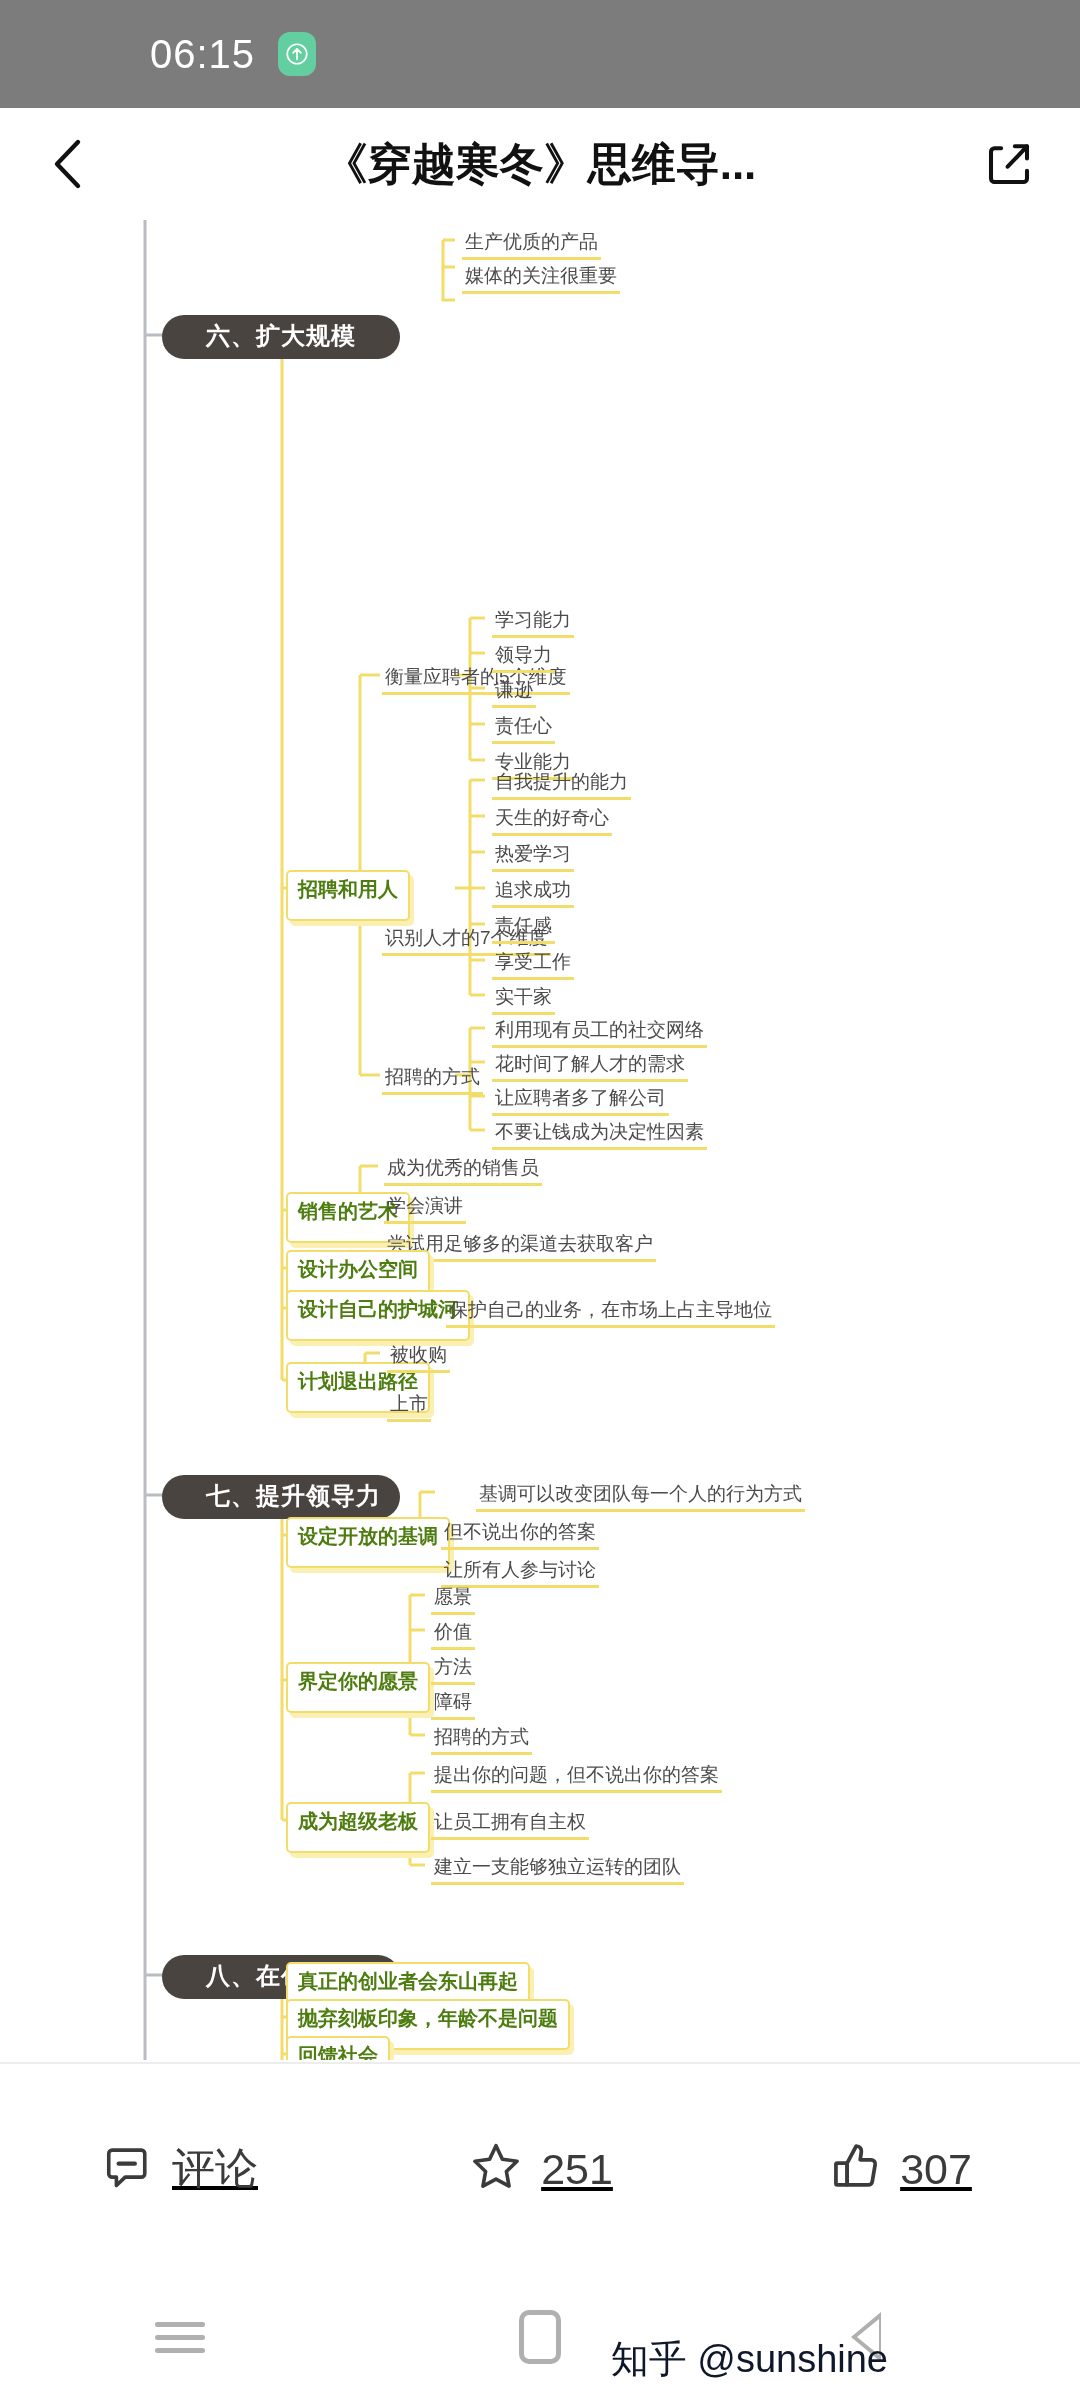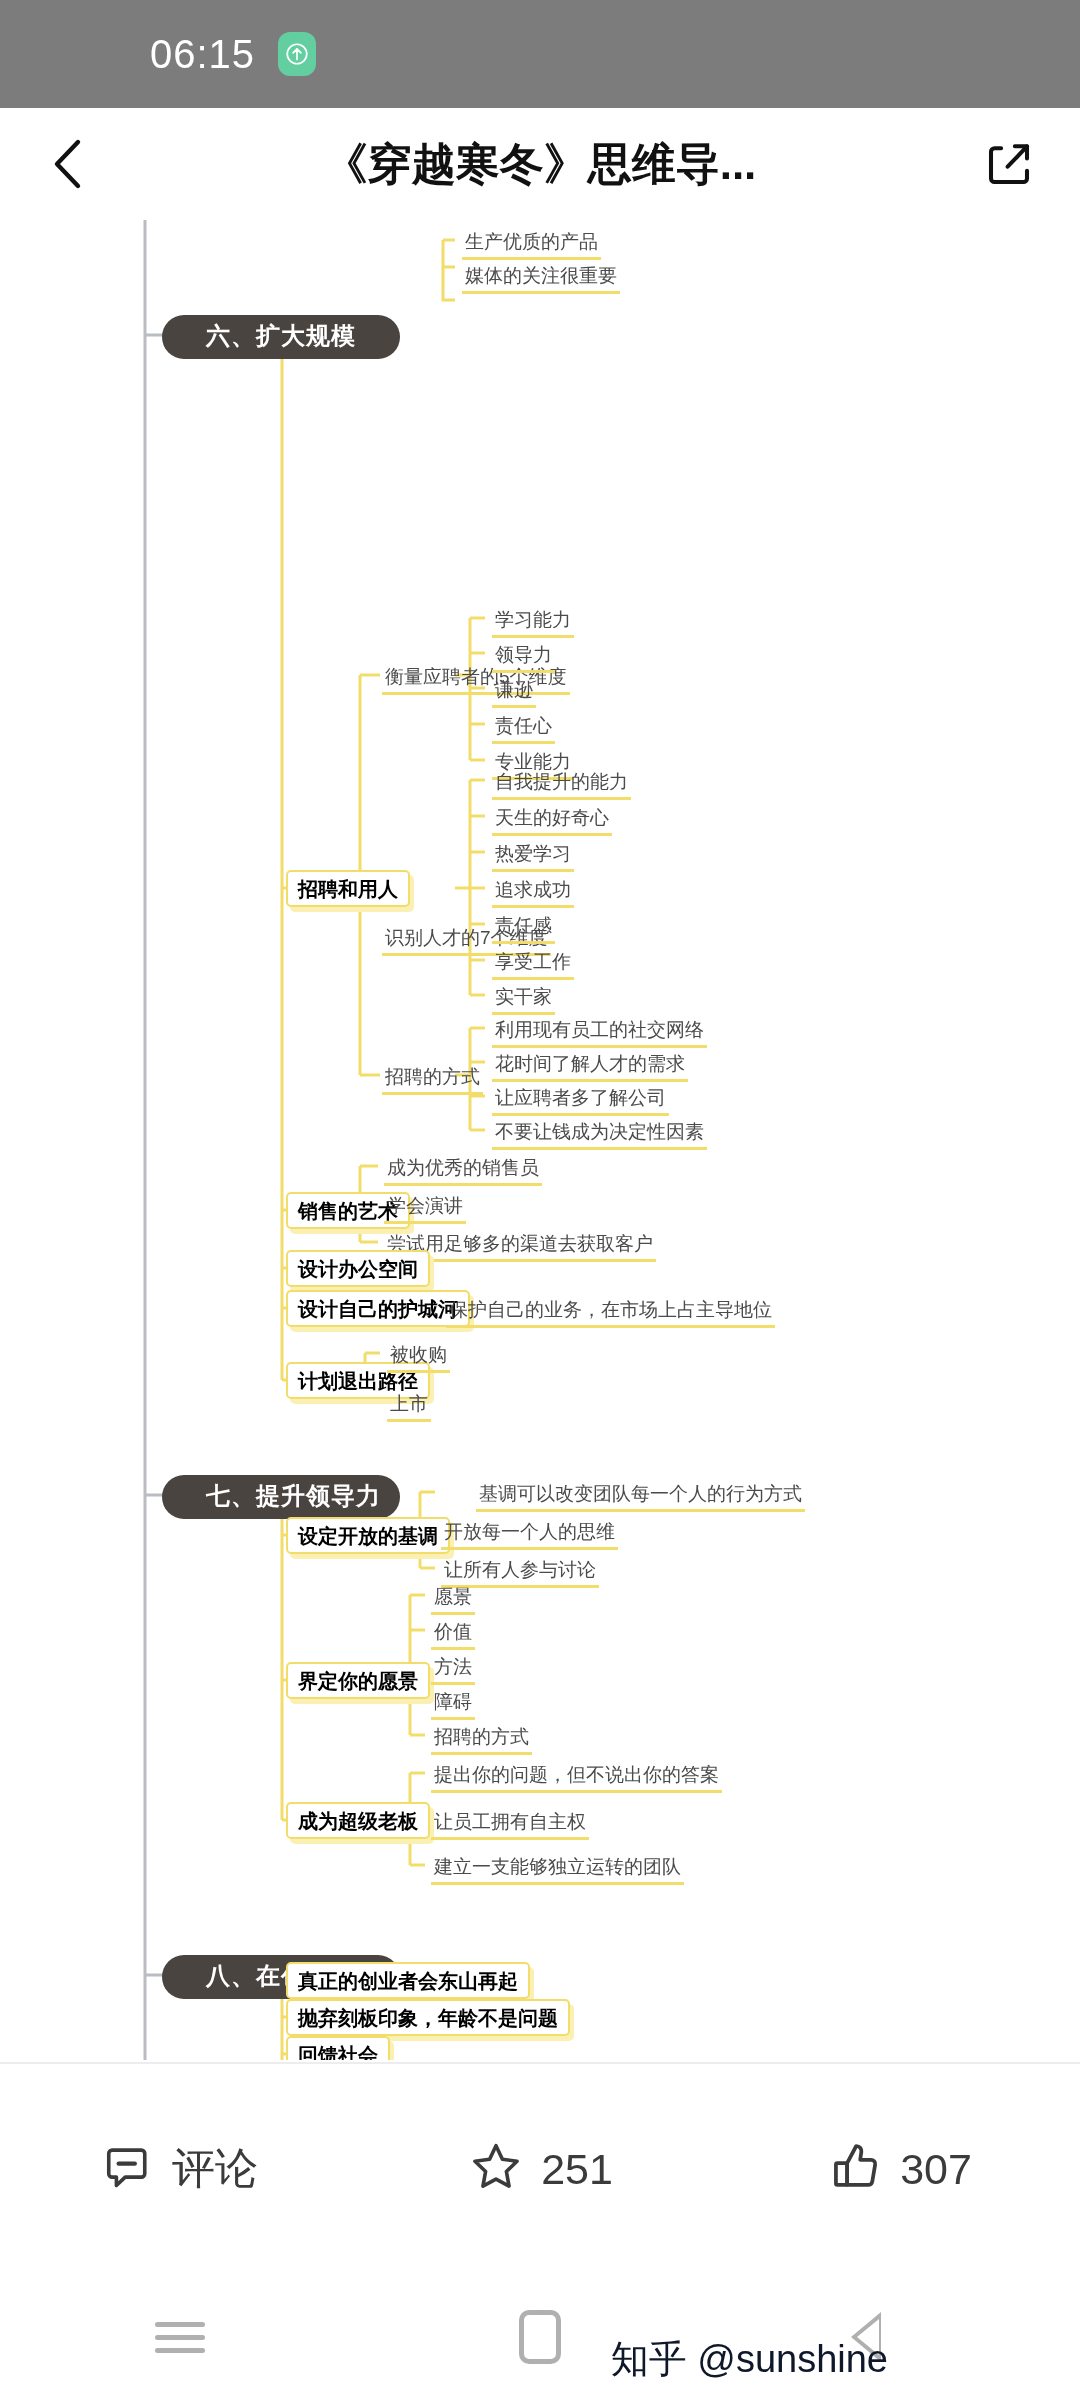--- a/index.html
+++ b/index.html
@@ -98,26 +98,26 @@
   
   .leaf {
     font-size: 19px;
     padding: 4px 3px 6px 3px;
     border-bottom: 3px solid #f2dd6a;
     color: #4b4b4b;
   }
   
   .boxed {
     font-size: 20px; font-weight: bold;
-    padding: 7px 10px 6px 10px;
+    padding: 7px 10px 20px 10px;
     border: 2.5px solid #f2dd6a;
     border-radius: 5px;
     background: #ffffff;
     box-shadow: 4px 5px 0 0 #fbf0b4;
-    color: #000000;
+    color: #4d7c0f;
   }
   
   .section {
     font-size: 24px; font-weight: bold;
     color: #ffffff;
     background: #4a4440;
     border-radius: 22px;
     padding: 9px 0 11px 0;
     text-align: left;
     padding-left: 44px;
@@ -127,21 +127,21 @@
   
   .actionbar {
     position:absolute; left:0; top: 2062px;
     width:1080px; height: 212px;
     background:#fff;
     border-top: 2px solid #ededed;
     display:flex; align-items:center;
   }
   .act {
     flex: 1; display:flex; align-items:center; justify-content:center;
-    gap: 16px; cursor:pointer;
+    gap: 16px; cursor:pointer;text-decoration:underline;
   }
   .act .txt { font-size: 43px; color:#3b3b3b; }
 
   
   .navbar {
     position:absolute; left:0; top: 2274px;
     width:1080px; height:126px; background:#fff;
     display:flex; align-items:center;
   }
   .nav-item { flex:1; display:flex; align-items:center; justify-content:center; cursor:pointer;}
@@ -350,21 +350,21 @@
       <div class="node leaf" style="left:446px; top:1076px;">保护自己的业务，在市场上占主导地位</div>
 
       <div class="node boxed" style="left:286px; top:1142px;">计划退出路径</div>
       <div class="node leaf" style="left:387px; top:1121px;">被收购</div>
       <div class="node leaf" style="left:387px; top:1170px;">上市</div>
 
       <div class="node section" style="left:162px; top:1255px; width:238px;">七、提升领导力</div>
 
       <div class="node boxed" style="left:286px; top:1297px;">设定开放的基调</div>
       <div class="node leaf" style="left:441px; top:1260px;margin-left:35px;">基调可以改变团队每一个人的行为方式</div>
-      <div class="node leaf" style="left:441px; top:1298px;">开放每一个人的思维</div>
+      <div class="node leaf" style="left:441px; top:1298px;">但不说出你的答案</div>
       <div class="node leaf" style="left:441px; top:1336px;">让所有人参与讨论</div>
 
       <div class="node boxed" style="left:286px; top:1442px;">界定你的愿景</div>
       <div class="node leaf" style="left:431px; top:1363px;">愿景</div>
       <div class="node leaf" style="left:431px; top:1398px;">价值</div>
       <div class="node leaf" style="left:431px; top:1433px;">方法</div>
       <div class="node leaf" style="left:431px; top:1468px;">障碍</div>
       <div class="node leaf" style="left:431px; top:1503px;">招聘的方式</div>
 
       <div class="node boxed" style="left:286px; top:1582px;">成为超级老板</div>

